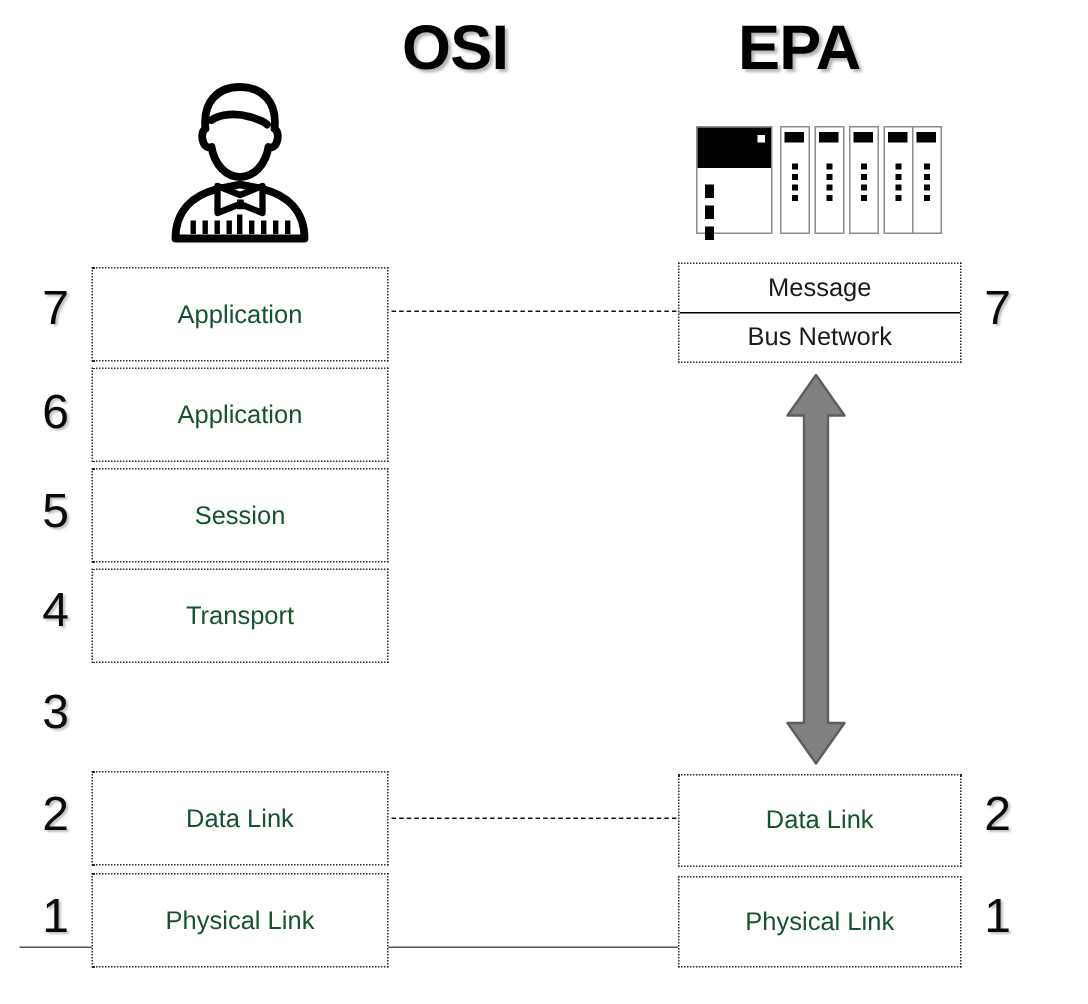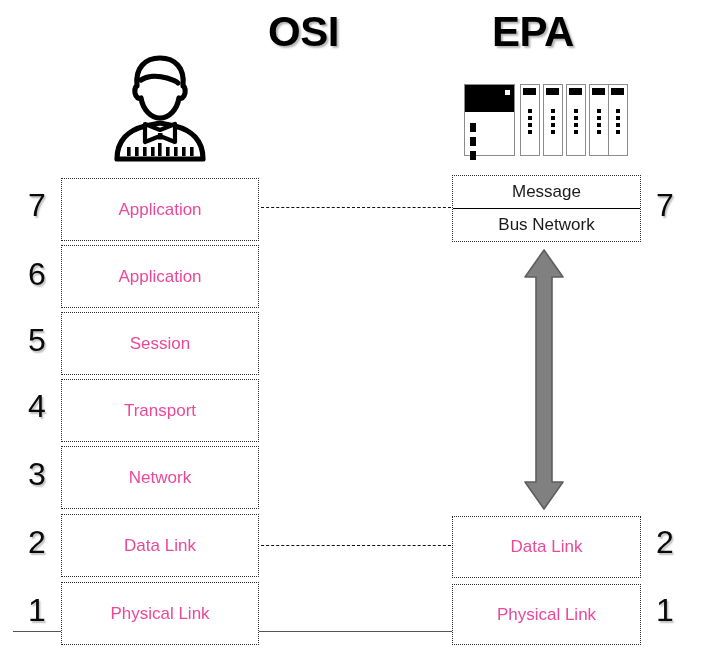--- a/index.html
+++ b/index.html
@@ -46,21 +46,21 @@
   
   .layer-box {
     position: absolute;
     border: 1.6px dotted #2a2a2a;
     background: #ffffff;
     box-sizing: border-box;
     display: flex;
     align-items: center;
     justify-content: center;
     font-size: 17px;
-    color: #ec4899;
+    color: #14532d;
     z-index: 4;
   }
   .layer-box.osi { left: 61px; width: 198px; }
   .layer-box.epa { left: 452px; width: 189px; }
 
   
   .split-box {
     position: absolute;
     border: 1.6px dotted #2a2a2a;
     background: #ffffff;
@@ -283,21 +283,20 @@
   <div class="layer-num" style="left:22px; top:324px;">5</div>
   <div class="layer-num" style="left:22px; top:390px;">4</div>
   <div class="layer-num" style="left:22px; top:458px;">3</div>
   <div class="layer-num" style="left:22px; top:526px;">2</div>
   <div class="layer-num" style="left:22px; top:594px;">1</div>
 
   <div class="layer-box osi" style="top:178px; height:63px;">Application</div>
   <div class="layer-box osi" style="top:245px; height:63px;">Application</div>
   <div class="layer-box osi" style="top:379px; height:63px;">Transport</div>
   <div class="layer-box osi" style="top:312px; height:63px;">Session</div>
-  <div class="layer-box osi" style="top:446px; height:63px;">Network</div>
   <div class="layer-box osi" style="top:514px; height:63px;">Data Link</div>
   <div class="layer-box osi" style="top:582px; height:63px;">Physical Link</div>
 
   <div class="layer-num" style="left:650px; top:189px;">7</div>
   <div class="layer-num" style="left:650px; top:526px;">2</div>
   <div class="layer-num" style="left:650px; top:594px;">1</div>
 
   <div class="split-box epa" style="left:452px; top:175px; width:189px; height:67px;">
     <div class="split-half top">Message</div>
     <div class="split-half">Bus Network</div>

